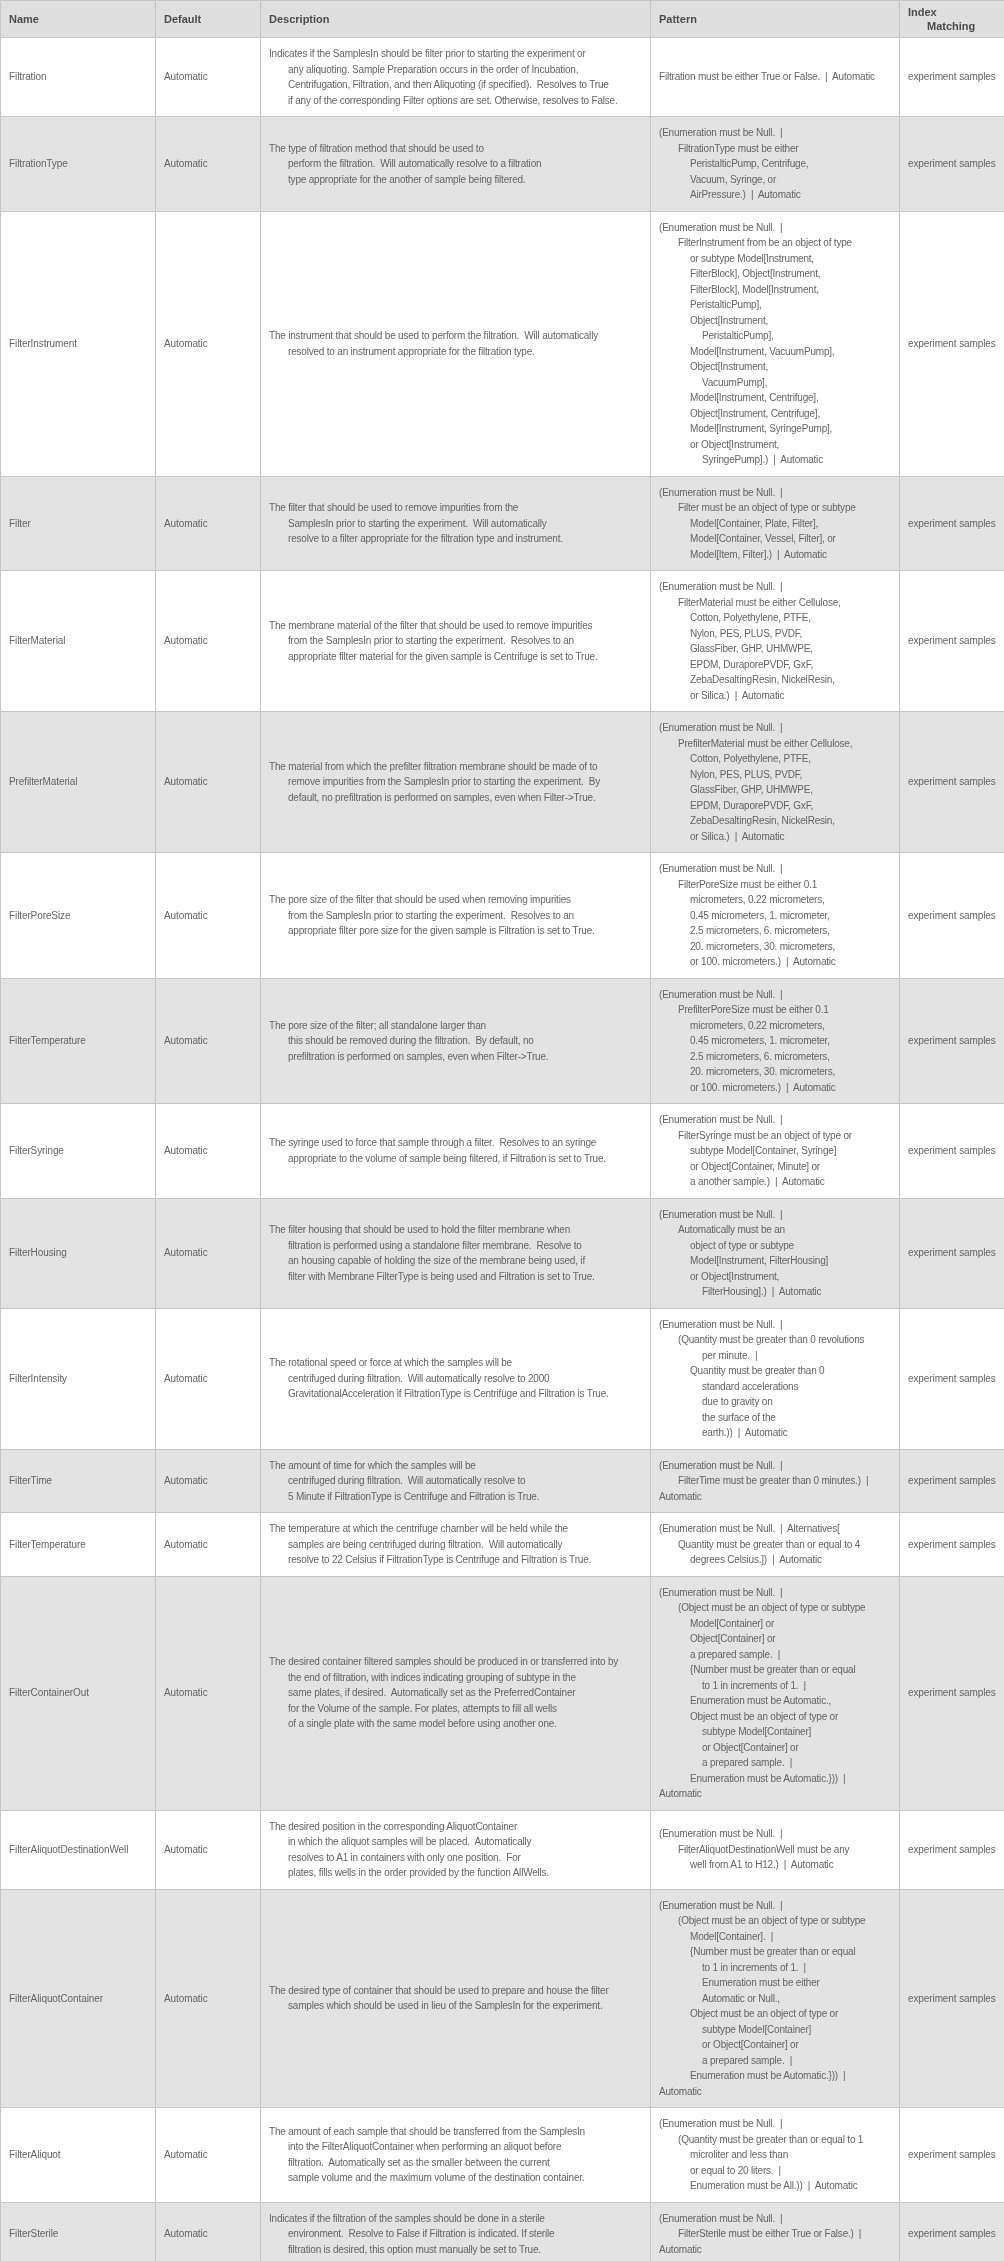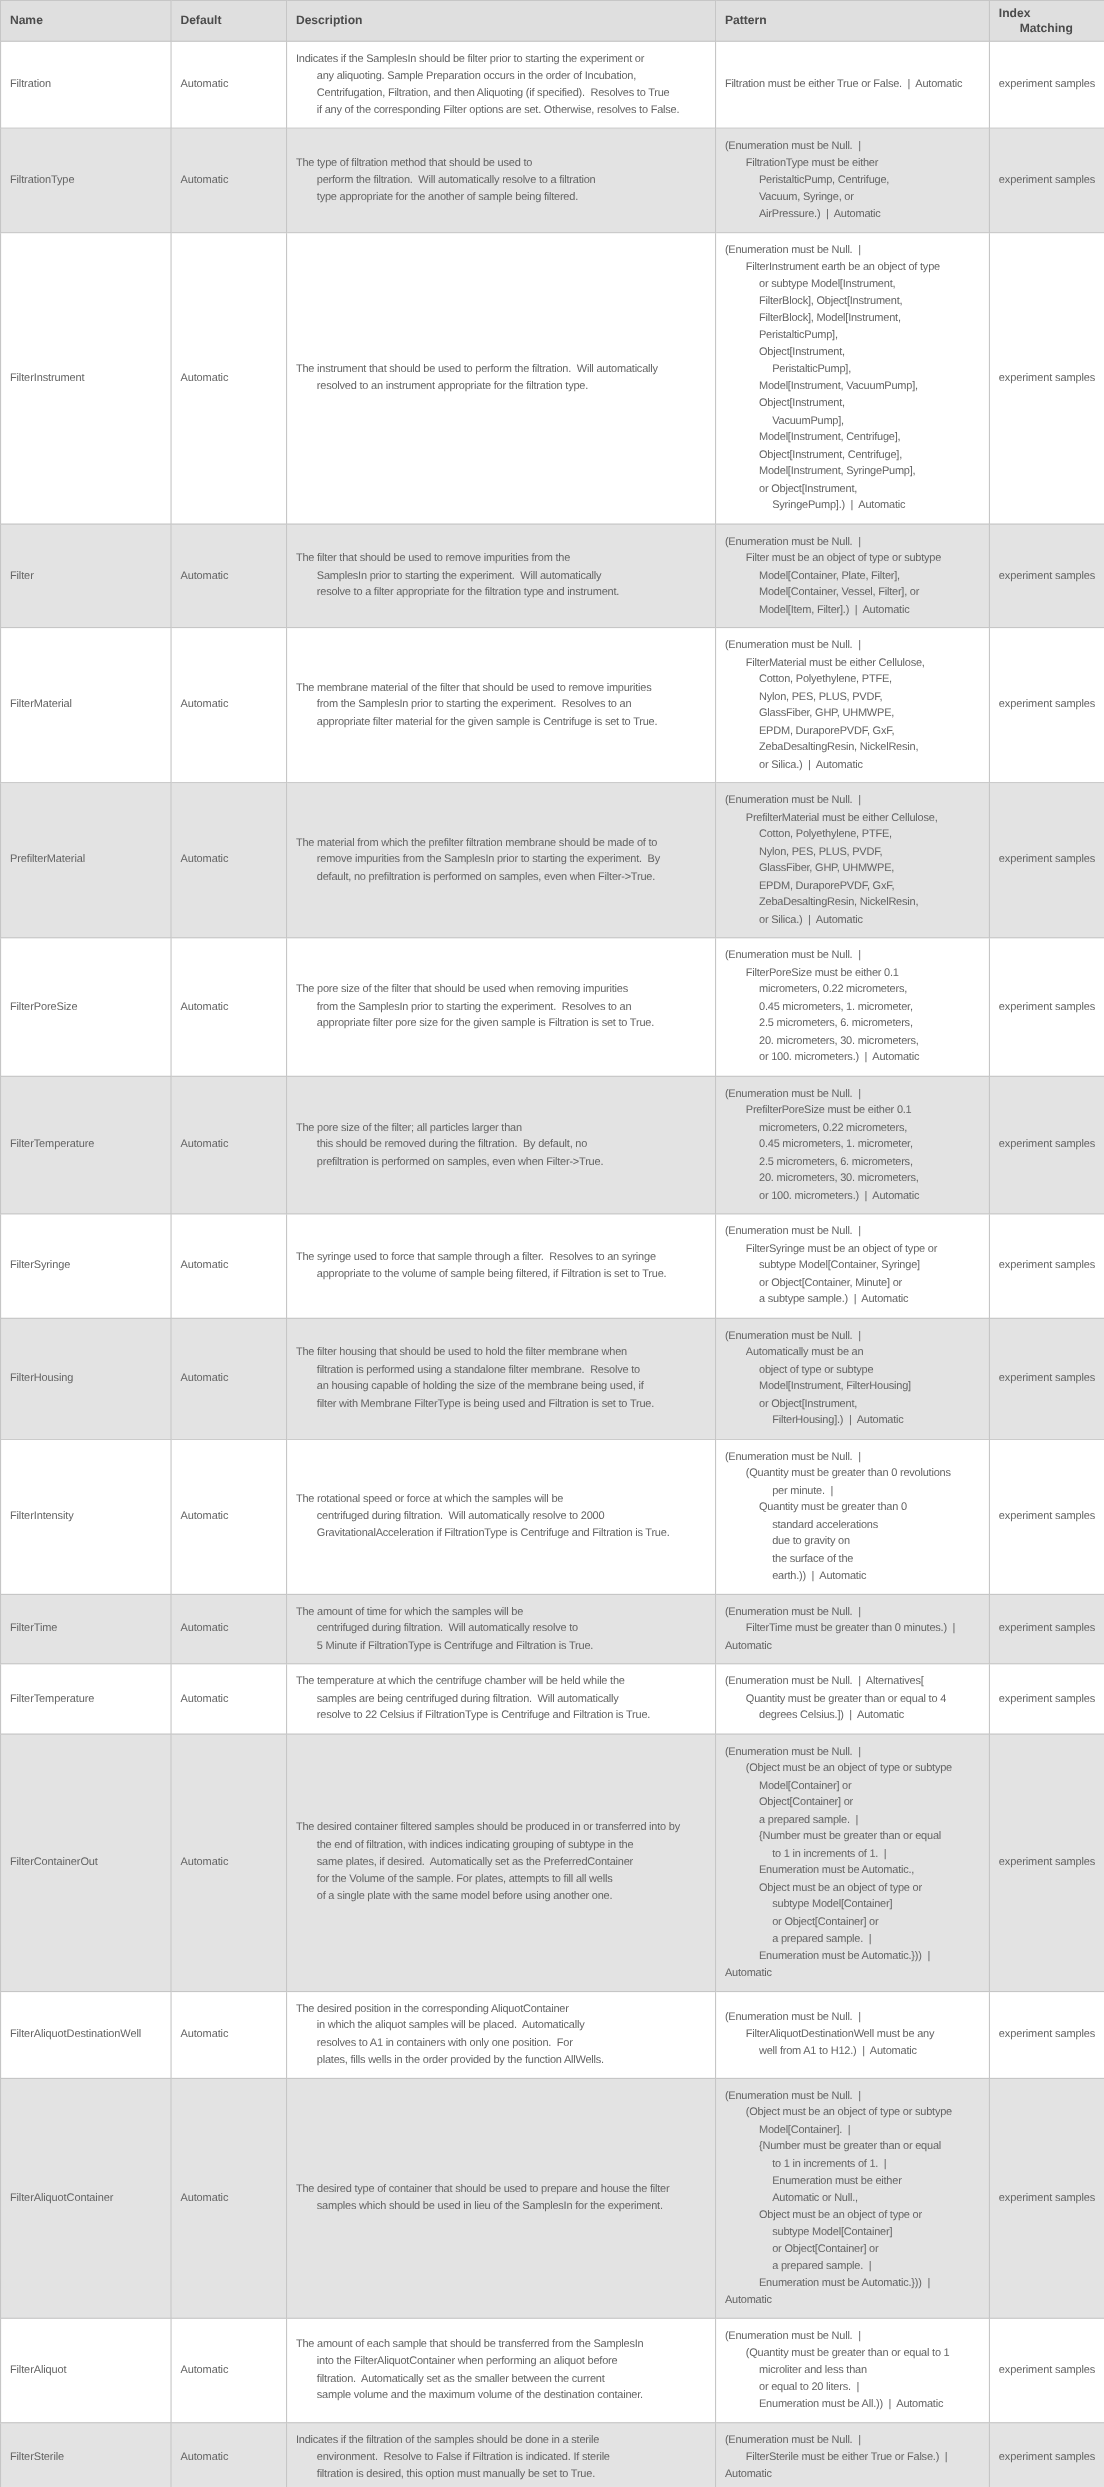--- a/index.html
+++ b/index.html
@@ -79,21 +79,21 @@
   </tr>
         <tr>
     <td class="c-name">FilterInstrument</td>
     <td class="c-default">Automatic</td>
     <td class="c-desc">
             <div class="line ind-0">The instrument that should be used to perform the filtration.  Will automatically</div>
             <div class="line ind-1">resolved to an instrument appropriate for the filtration type.</div>
           </td>
     <td class="c-pattern">
             <div class="line ind-0">(Enumeration must be Null.  |</div>
-            <div class="line ind-1">FilterInstrument earth be an object of type</div>
+            <div class="line ind-1">FilterInstrument from be an object of type</div>
             <div class="line ind-2">or subtype Model[Instrument,</div>
             <div class="line ind-2">FilterBlock], Object[Instrument,</div>
             <div class="line ind-2">FilterBlock], Model[Instrument,</div>
             <div class="line ind-2">PeristalticPump],</div>
             <div class="line ind-2">Object[Instrument,</div>
             <div class="line ind-3">PeristalticPump],</div>
             <div class="line ind-2">Model[Instrument, VacuumPump],</div>
             <div class="line ind-2">Object[Instrument,</div>
             <div class="line ind-3">VacuumPump],</div>
             <div class="line ind-2">Model[Instrument, Centrifuge],</div>
@@ -177,21 +177,21 @@
             <div class="line ind-2">2.5 micrometers, 6. micrometers,</div>
             <div class="line ind-2">20. micrometers, 30. micrometers,</div>
             <div class="line ind-2">or 100. micrometers.)  |  Automatic</div>
           </td>
     <td class="c-index">experiment samples</td>
   </tr>
         <tr>
     <td class="c-name">FilterTemperature</td>
     <td class="c-default">Automatic</td>
     <td class="c-desc">
-            <div class="line ind-0">The pore size of the filter; all particles larger than</div>
+            <div class="line ind-0">The pore size of the filter; all standalone larger than</div>
             <div class="line ind-1">this should be removed during the filtration.  By default, no</div>
             <div class="line ind-1">prefiltration is performed on samples, even when Filter-&gt;True.</div>
           </td>
     <td class="c-pattern">
             <div class="line ind-0">(Enumeration must be Null.  |</div>
             <div class="line ind-1">PrefilterPoreSize must be either 0.1</div>
             <div class="line ind-2">micrometers, 0.22 micrometers,</div>
             <div class="line ind-2">0.45 micrometers, 1. micrometer,</div>
             <div class="line ind-2">2.5 micrometers, 6. micrometers,</div>
             <div class="line ind-2">20. micrometers, 30. micrometers,</div>
@@ -204,21 +204,21 @@
     <td class="c-default">Automatic</td>
     <td class="c-desc">
             <div class="line ind-0">The syringe used to force that sample through a filter.  Resolves to an syringe</div>
             <div class="line ind-1">appropriate to the volume of sample being filtered, if Filtration is set to True.</div>
           </td>
     <td class="c-pattern">
             <div class="line ind-0">(Enumeration must be Null.  |</div>
             <div class="line ind-1">FilterSyringe must be an object of type or</div>
             <div class="line ind-2">subtype Model[Container, Syringe]</div>
             <div class="line ind-2">or Object[Container, Minute] or</div>
-            <div class="line ind-2">a subtype sample.)  |  Automatic</div>
+            <div class="line ind-2">a another sample.)  |  Automatic</div>
           </td>
     <td class="c-index">experiment samples</td>
   </tr>
         <tr>
     <td class="c-name">FilterHousing</td>
     <td class="c-default">Automatic</td>
     <td class="c-desc">
             <div class="line ind-0">The filter housing that should be used to hold the filter membrane when</div>
             <div class="line ind-1">filtration is performed using a standalone filter membrane.  Resolve to</div>
             <div class="line ind-1">an housing capable of holding the size of the membrane being used, if</div>

